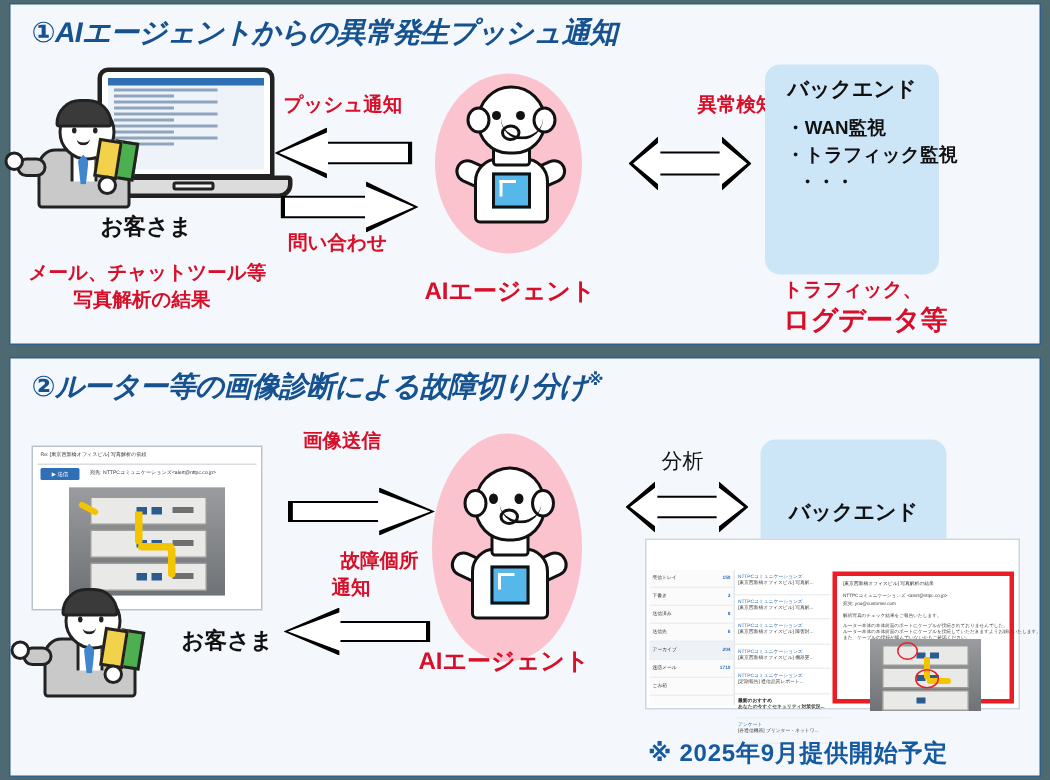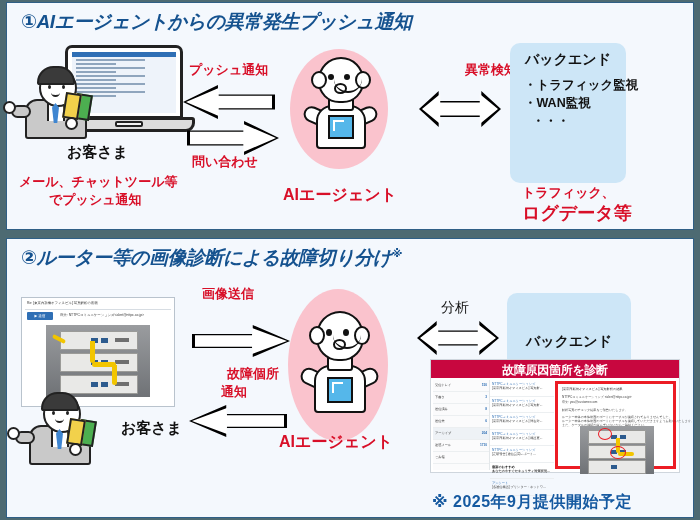--- a/index.html
+++ b/index.html
@@ -175,21 +175,21 @@
     <div class="p-eye" style="left:27px;top:24px;"></div>
     <div class="p-eye" style="left:41px;top:24px;"></div>
     <div class="p-mouth" style="left:30px;top:30px;"></div>
     <div class="p-bookG"></div>
     <div class="p-bookY"></div>
     <div class="p-hand" style="left:44px;top:56px;"></div>
   </div>
 
   <div class="lbl blk" style="left:60px;top:140px;font-size:15px;">お客さま</div>
   <div class="lbl red" style="left:12px;top:172px;font-size:13px;">メール、チャットツール等</div>
-  <div class="lbl red" style="left:42px;top:190px;font-size:13px;">でプッシュ通知</div>
+  <div class="lbl red" style="left:42px;top:190px;font-size:13px;">写真解析の結果</div>
 
   <div class="lbl red" style="left:182px;top:60px;font-size:13px;">プッシュ通知</div>
   <div class="arw-wrap" style="left:176px;top:82px;width:92px;height:34px;">
     <div class="in arw-l"></div>
     <div class="out arw-l"></div>
   </div>
   <div class="arw-wrap" style="left:180px;top:118px;width:92px;height:34px;">
     <div class="in arw-r"></div>
     <div class="out arw-r"></div>
   </div>
@@ -216,22 +216,22 @@
 
   <div class="lbl red" style="left:422px;top:60px;font-size:13px;margin-left:36px;">異常検知</div>
   <div class="arw-wrap" style="left:412px;top:88px;width:82px;height:36px;">
     <div class="in arw-b"></div>
     <div class="out arw-b"></div>
   </div>
 
   <div class="backend" style="left:503px;top:40px;width:116px;height:140px;">
     <div class="bt">バックエンド</div>
     <ul>
+      <li>・WAN監視</li>
       <li>・トラフィック監視</li>
-      <li>・WAN監視</li>
       <li style="padding-left:8px;">・・・</li>
     </ul>
   </div>
   <div class="lbl red" style="left:515px;top:183px;font-size:13px;">トラフィック、</div>
   <div class="lbl red" style="left:515px;top:200px;font-size:18px;">ログデータ等</div>
 </div>
 
 <div class="panel" id="panel2">
 
   <div class="sec-title">
@@ -319,23 +319,20 @@
   <div class="arw-wrap" style="left:410px;top:82px;width:82px;height:34px;">
     <div class="in arw-b"></div>
     <div class="out arw-b"></div>
   </div>
 
   <div class="backend" style="left:500px;top:54px;width:124px;height:108px;">
     <div class="bt" style="top:40px;">バックエンド</div>
   </div>
 
   <div class="diag" style="left:423px;top:120px;width:248px;height:112px;">
-    <div class="diag-hd">
-      <span>故障原因箇所を診断</span>
-    </div>
 
     <div class="diag-side">
       <div class="ds-row">
         <span class="k">受信トレイ</span>
         <span class="n">150</span>
         </div>
       <div class="ds-row">
         <span class="k">下書き</span>
         <span class="n">3</span>
         </div>

